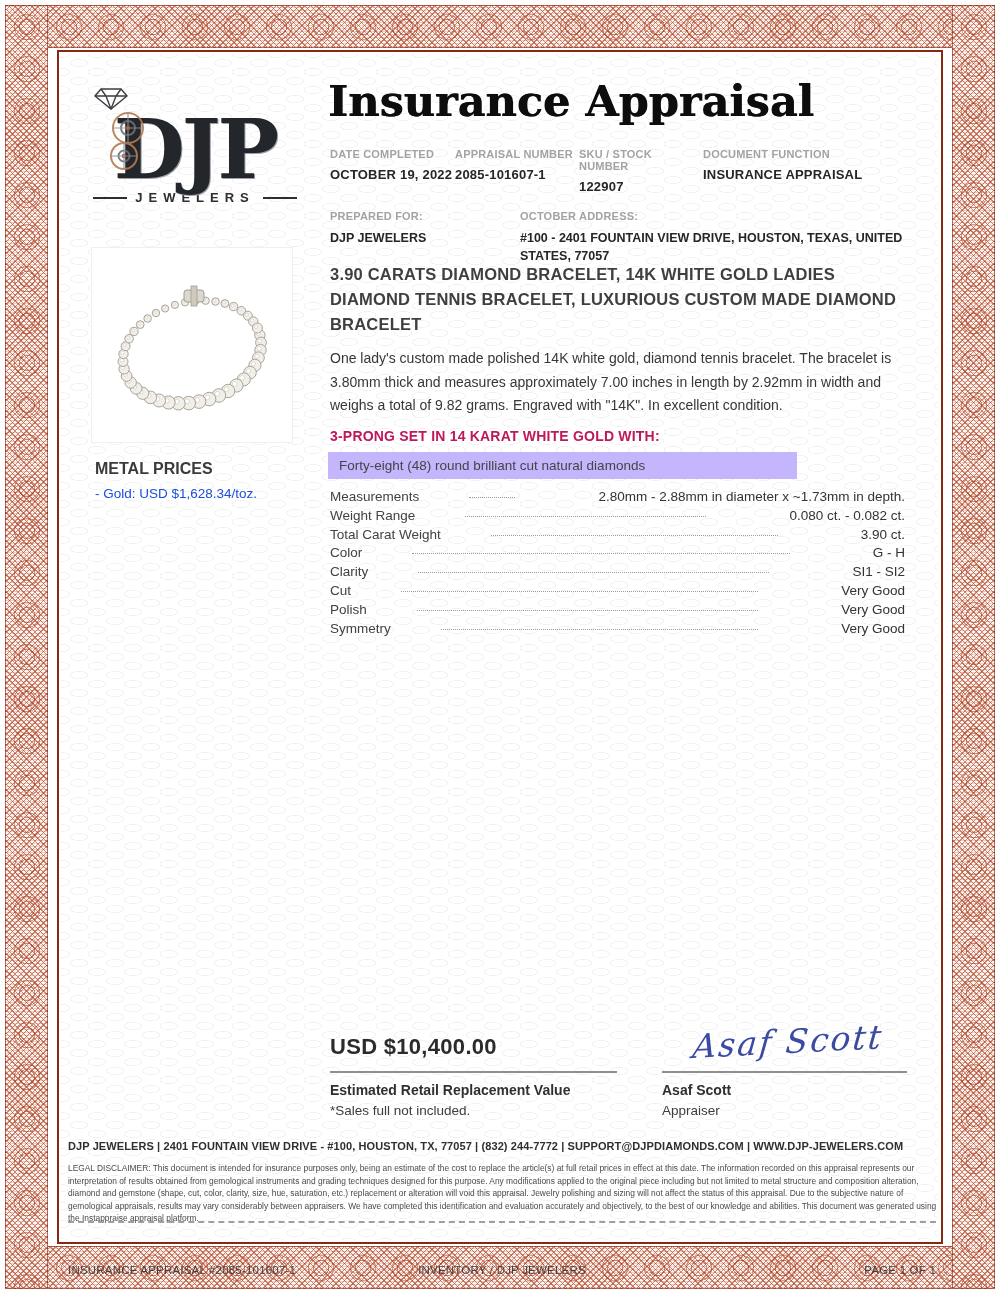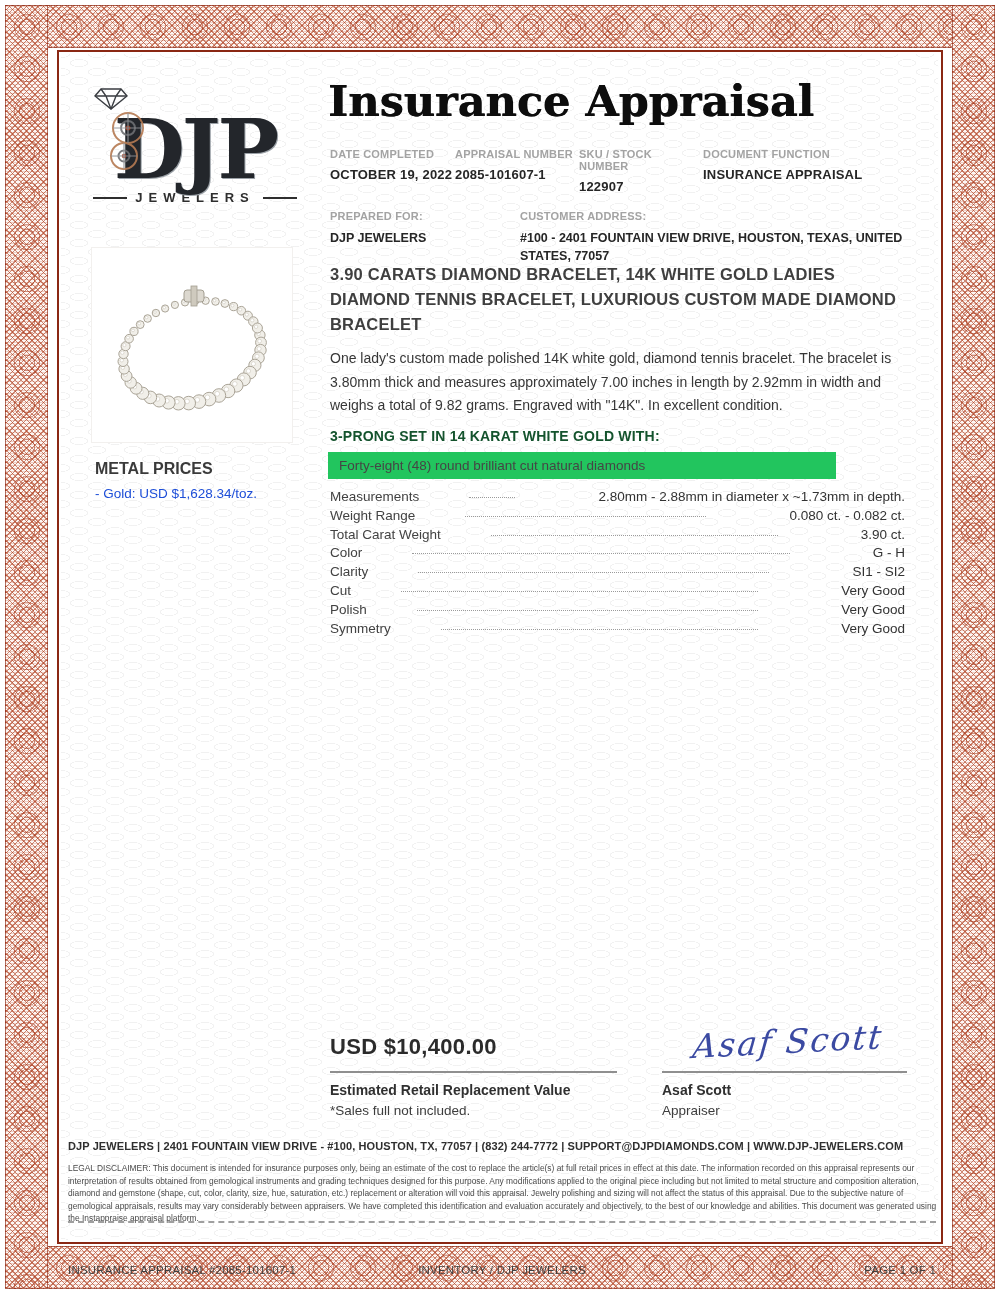--- a/index.html
+++ b/index.html
@@ -61,22 +61,22 @@
   .meta-value { font-size:13px; color:#262626; font-weight:bold; margin-top:7px; letter-spacing:.2px; }
   .party-grid { left:330px; top:210px; width:578px; display:grid; grid-template-columns:148px 42px 1fr; }
   .party-value { font-size:12.5px; color:#262626; font-weight:bold; margin-top:7px; line-height:18px; }
   
   .photo-box { left:92px; top:248px; width:200px; height:194px; background:#fff; box-shadow:0 0 0 1px #f2f0ee; }
   .metal-title { left:95px; top:460px; font-size:16px; font-weight:bold; color:#3a3a3a; }
   .metal-line  { left:95px; top:486px; font-size:13.5px; color:#1d4ed8; }
   
   .item-title { left:330px; top:262px; width:580px; font-size:16.5px; font-weight:bold; color:#3f3f3f; line-height:25px; letter-spacing:.2px; }
   .item-desc  { left:330px; top:347px; width:584px; font-size:14px; color:#373737; line-height:23.5px; }
-  .setting-header { left:330px; top:428px; font-size:14px; font-weight:bold; color:#14532d; letter-spacing:.2px; }
-  .stones-row { left:328px; top:452px; width:508px; height:27px; background:#22c55e; display:flex; align-items:center; padding-left:11px; font-size:13.5px; color:#454545; }
+  .setting-header { left:330px; top:428px; font-size:14px; font-weight:bold; color:#be185d; letter-spacing:.2px; }
+  .stones-row { left:328px; top:452px; width:469px; height:27px; background:#c4b5fd; display:flex; align-items:center; padding-left:11px; font-size:13.5px; color:#454545; }
   .spec-table { left:330px; top:489px; width:575px; }
   .spec-row { display:flex; align-items:baseline; height:18.8px; font-size:13.5px;gap:44px; }
   .spec-label { color:#424242; white-space:nowrap; }
   .spec-dots { flex:1 1 auto; border-bottom:1.6px dotted #9b9b9b; margin:0 6px; transform:translateY(-3px); }
   .spec-value { color:#333; white-space:nowrap;margin-left:33px; }
   
   .amount { left:330px; top:1034px; font-size:22px; font-weight:bold; color:#2b2b2b; letter-spacing:.3px; }
   .amount-rule { left:330px; top:1071px; width:287px; height:2px; background:#8f8f8f; }
   .amount-caption { left:330px; top:1082px; font-size:14px; font-weight:bold; color:#303030; }
   .amount-note { left:330px; top:1103px; font-size:13.5px; color:#3d3d3d; }
@@ -160,21 +160,21 @@
       </div>
     </div>
 
     <div class="abs party-grid">
       <div>
         <div class="party-label">PREPARED FOR:</div>
         <div class="party-value">DJP JEWELERS</div>
       </div>
       <div></div>
       <div>
-        <div class="party-label">CUSTOMER ADDRESS:</div>
+        <div class="party-label">OCTOBER ADDRESS:</div>
         <div class="party-value">#100 - 2401 FOUNTAIN VIEW DRIVE, HOUSTON, TEXAS, UNITED STATES, 77057</div>
       </div>
     </div>
 
     <div class="abs photo-box">
       <svg id="bracelet-svg" width="200" height="194" viewBox="0 0 200 194">
           <circle cx="167.9" cy="87.1" r="5.2" fill="#f1efe9" stroke="#aaa497" stroke-width="1"></circle>
           <circle cx="166.6" cy="85.8" r="1.8" fill="#ffffff" stroke="#cdc8bc" stroke-width="0.6"></circle>
           <circle cx="169.0" cy="94.5" r="5.4" fill="#f1efe9" stroke="#aaa497" stroke-width="1"></circle>
           <circle cx="167.6" cy="93.1" r="1.9" fill="#ffffff" stroke="#cdc8bc" stroke-width="0.6"></circle>

